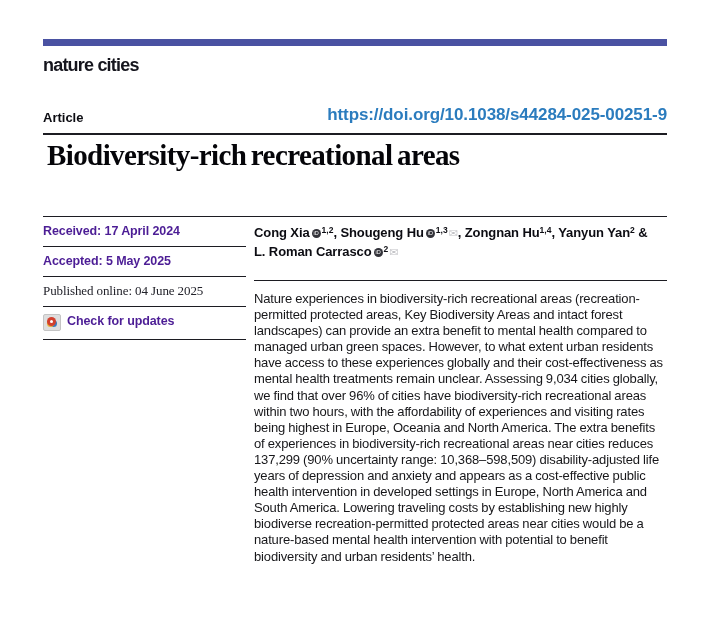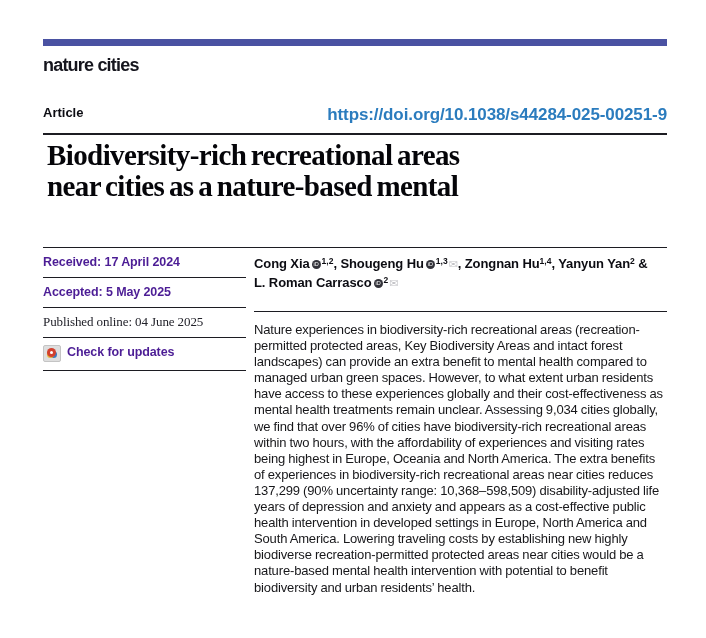--- a/index.html
+++ b/index.html
@@ -3,21 +3,21 @@
 <meta charset="utf-8">
 <style>
   html,body{margin:0;padding:0;background:#ffffff;}
   body{width:706px;height:638px;overflow:hidden;font-family:"Liberation Sans",sans-serif;-webkit-font-smoothing:antialiased;}
   .page{width:624px;margin:39px 0 0 43px;}
 
   .topbar{height:7px;background:#4a52a2;}
 
   .logo{margin-top:5px;font-family:Liberation Sans, sans-serif;font-weight:700;font-size:18px;line-height:28px;color:#15151d;letter-spacing:-0.8px;}
 
-  .header-row{margin-top:26px;display:flex;justify-content:space-between;align-items:flex-start;}
+  .header-row{margin-top:26px;display:flex;justify-content:space-between;align-items:flex-end;}
   .article-label{font-size:13px;font-weight:700;color:#0c0c12;}
   .doi{font-size:17px;font-weight:700;color:#2b7cbe;text-decoration:none;letter-spacing:-0.1px;}
 
   .rule{border:none;border-top:1px solid #1c1c22;margin:0;}
   .rule-heavy{border-top-width:2px;margin-top:8px;}
 
   .title{margin:5px 0 0 4px;font-family:"Liberation Serif","DejaVu Serif",serif;font-weight:700;font-size:29px;line-height:31px;color:#050509;letter-spacing:-0.6px;word-spacing:-2px;}
 
   .content-rule{margin-top:45px;}
 
@@ -50,21 +50,20 @@
 
   <div class="header-row">
     <span class="article-label">Article</span>
     <a class="doi" href="#">https://doi.org/10.1038/s44284-025-00251-9</a>
   </div>
 
   <hr class="rule rule-heavy">
 
   <h1 class="title">
     <div>Biodiversity-rich recreational areas</div>
-    <div>near cities as a nature-based mental</div>
   </h1>
 
   <hr class="rule content-rule">
 
   <div class="columns">
 
     <div class="left">
       <div class="hist-row">Received: 17 April 2024</div>
       <div class="hist-row">Accepted: 5 May 2025</div>
       <div class="hist-row pub">Published online: 04 June 2025</div>

